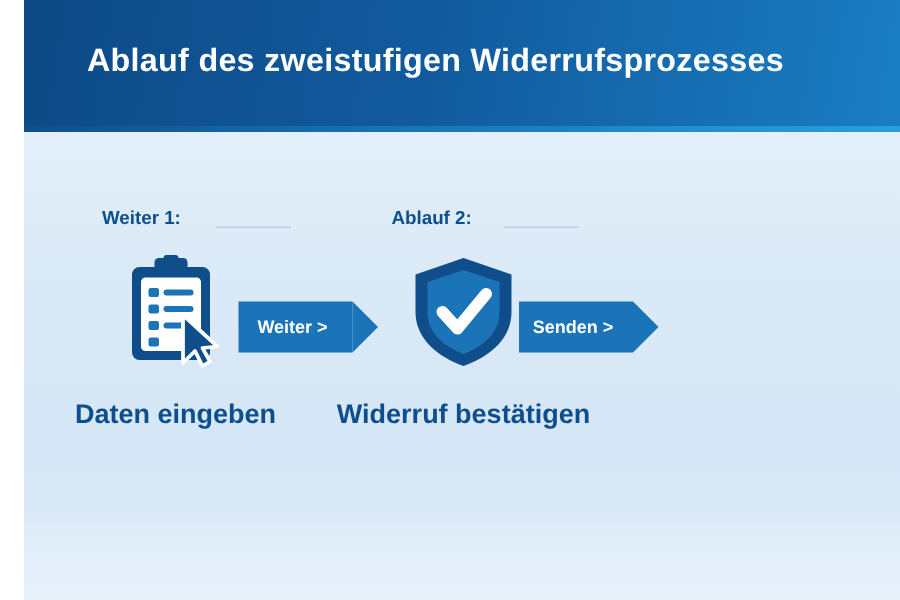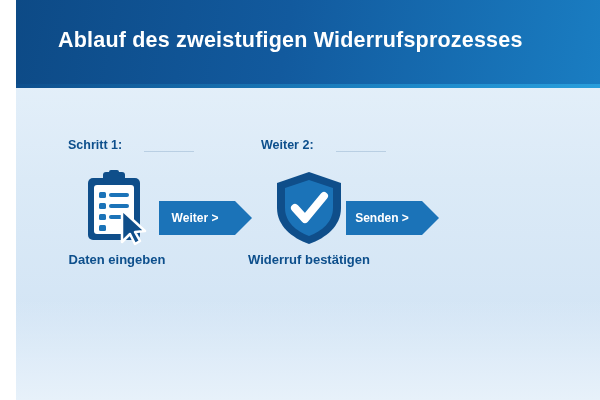--- a/index.html
+++ b/index.html
@@ -65,24 +65,24 @@
   #step1-rule { left: 128px; width: 50px; }
   #step2-rule { left: 320px; width: 50px; }
 
   
   .node {
     position: absolute;
     text-align: center;
   }
   .node-caption {
     position: absolute;
-    top: 82px;
+    top: 96px;
     left: 50%;
     transform: translateX(-50%);
-    font-size: 13px;
+    font-size: 18px;
     font-weight: bold;
     color: #0d4f8c;
     white-space: nowrap;
   }
   #node1 { left: 48px; top: 170px; width: 106px; height: 110px; }
   #node2 { left: 228px; top: 170px; width: 130px; height: 110px; }
   #node3 { left: 420px; top: 170px; width: 134px; height: 110px; }
 
   .icon-holder {
     position: absolute;
@@ -140,23 +140,23 @@
 </style>
 </head>
 <body>
 
 <div id="stage">
 
   <div id="header"></div>
   <div id="header-accent"></div>
   <div id="header-title">Ablauf des zweistufigen Widerrufsprozesses</div>
 
-  <div class="step-label" id="step1-label">Schritt 1:</div>
+  <div class="step-label" id="step1-label">Weiter 1:</div>
   <div class="step-rule" id="step1-rule"></div>
-  <div class="step-label" id="step2-label">Weiter 2:</div>
+  <div class="step-label" id="step2-label">Ablauf 2:</div>
   <div class="step-rule" id="step2-rule"></div>
 
   <div class="node" id="node1">
     <div class="icon-holder">
       <svg width="78" height="76" viewBox="0 0 78 76" xmlns="http://www.w3.org/2000/svg">
         <rect x="10" y="8" width="52" height="62" rx="5" fill="#0f4e8a"></rect>
         <rect x="16" y="15" width="40" height="49" rx="3" fill="#ffffff"></rect>
         <rect x="25" y="2" width="22" height="11" rx="3" fill="#0f4e8a"></rect>
         <rect x="31" y="0" width="10" height="6" rx="2" fill="#0f4e8a"></rect>
         <rect x="21" y="22" width="7" height="6" rx="1.5" fill="#1b73b8"></rect>

